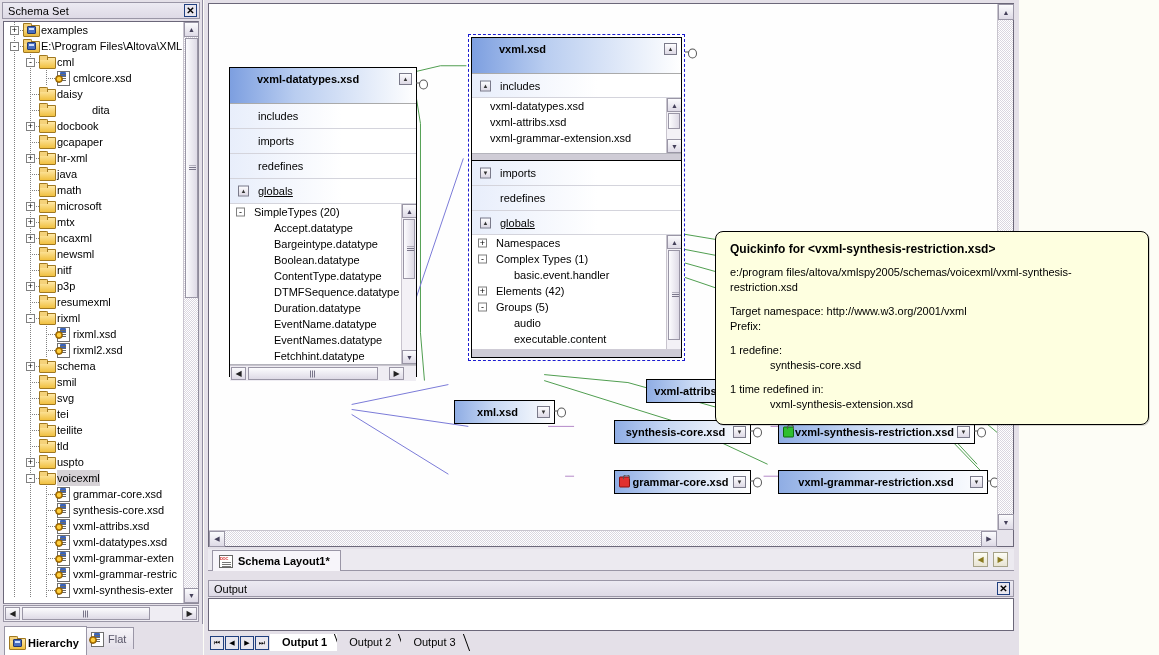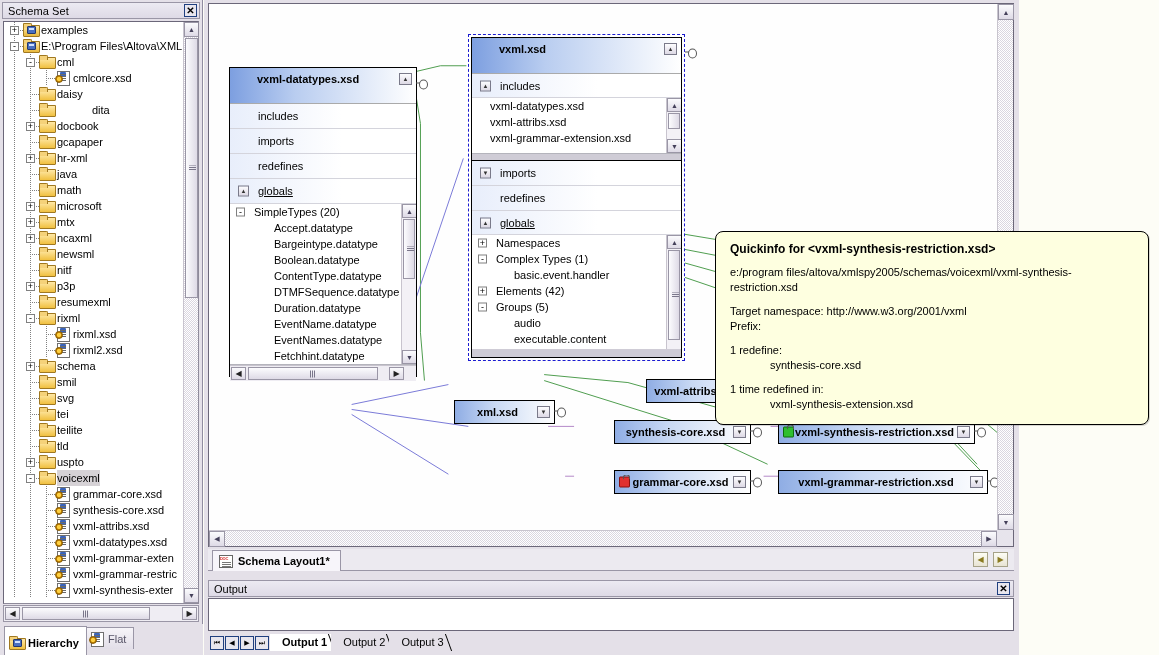--- a/index.html
+++ b/index.html
@@ -375,21 +375,21 @@
     position: absolute; left: 0; top: 18px; width: 806px; height: 33px;
     background: #fff; border: 1px solid #6b6779;
   }
   #output-tabs {
     position: absolute; left: 0; top: 52px; width: 806px; height: 19px;
     background: #e4e0e8;
     display: flex; align-items: flex-end;
   }
   .otab {
     height: 17px; line-height: 17px; font-size: 11px;
-    padding: 0 4px 0 12px; position: relative;
+    padding: 0 10px 0 12px; position: relative;
     background: #e4e0e8;
   }
   .otab.active { font-weight: bold; background: #fff; }
   .navbtn-sm {
     width: 14px; height: 14px; margin-right: 1px;
     border: 1px solid #1f3f7f; background: #e8e6ee;
     display: inline-flex; align-items: center; justify-content: center;
     font-size: 7px; color:#000;
   }
   .tabsep {

